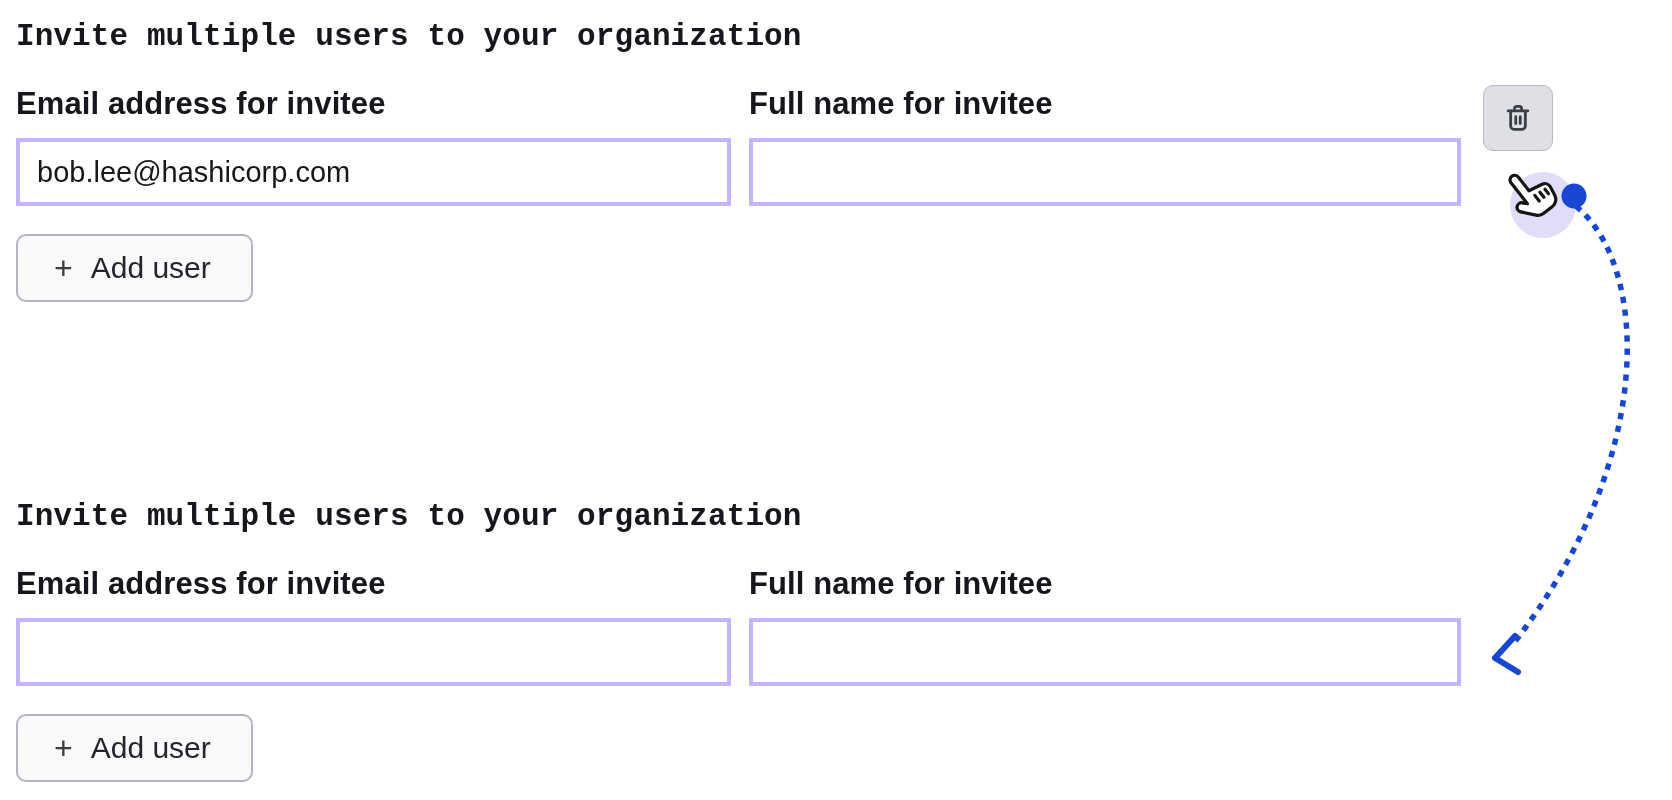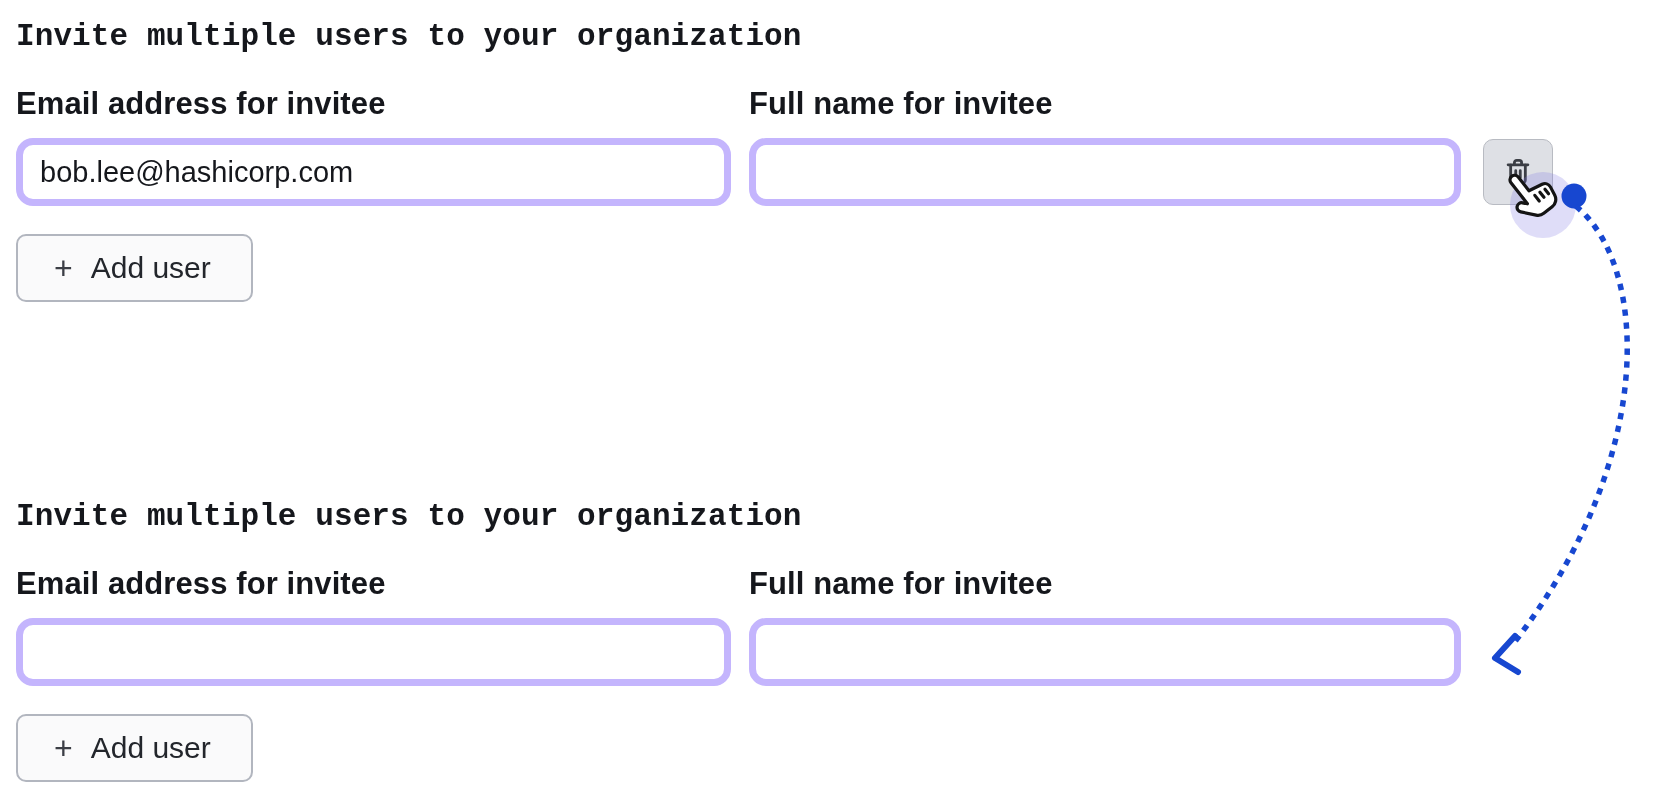--- a/index.html
+++ b/index.html
@@ -13,32 +13,32 @@
   .page { position: relative; width: 1672px; height: 800px; background: #fff; }
 
   .form-section { position: absolute; left: 16px; }
   .form-section.first  { top: 18px; }
   .form-section.second { top: 498px; }
 
   .section-title {
     font-size: 31px; font-weight: 700; line-height: 1.2;
     margin: 0 0 30px 0; color: #15171c; letter-spacing: 0.1px; font-family: Liberation Mono, monospace;
   }
-  .fields-row { display: flex; align-items: flex-end; }
+  .fields-row { display: flex; }
   .field { display: flex; flex-direction: column; }
   .field.email-field { width: 715px; margin-right: 18px; }
   .field.name-field  { width: 712px; }
   .field-label {
     font-size: 31px; font-weight: 700; line-height: 1.2;
     margin: 0 0 16px 0; color: #15171c; letter-spacing: 0.1px;
   }
   .text-input {
     box-sizing: border-box;
     height: 68px; width: 100%;
-    border: 7px solid #c4b5fd; border-radius: 17px;
+    border: 4px solid #c4b5fd; border-radius: 0;
     background: #fff;
     font-family: "Liberation Sans", "DejaVu Sans", sans-serif;
     font-size: 29px; color: #15171c;
     padding: 0 17px; outline: none;
   }
   .delete-btn {
     box-sizing: border-box;
     width: 70px; height: 66px; margin-left: 22px; margin-bottom: 1px;
     border: 1px solid #b8bbc2; border-radius: 10px;
     background: #dee0e5;

